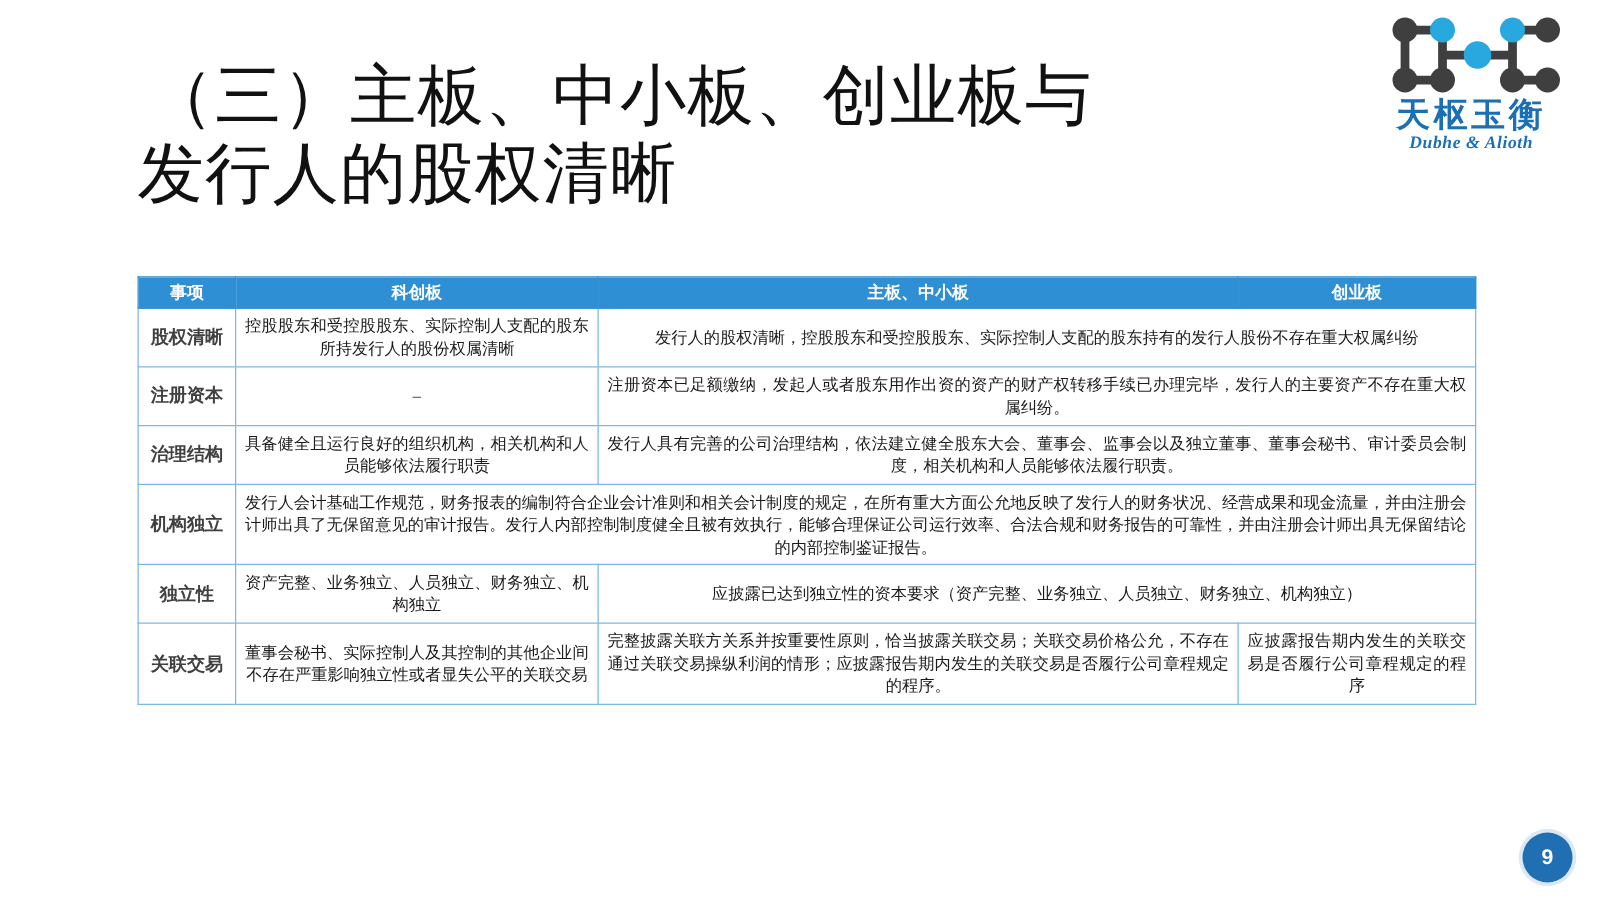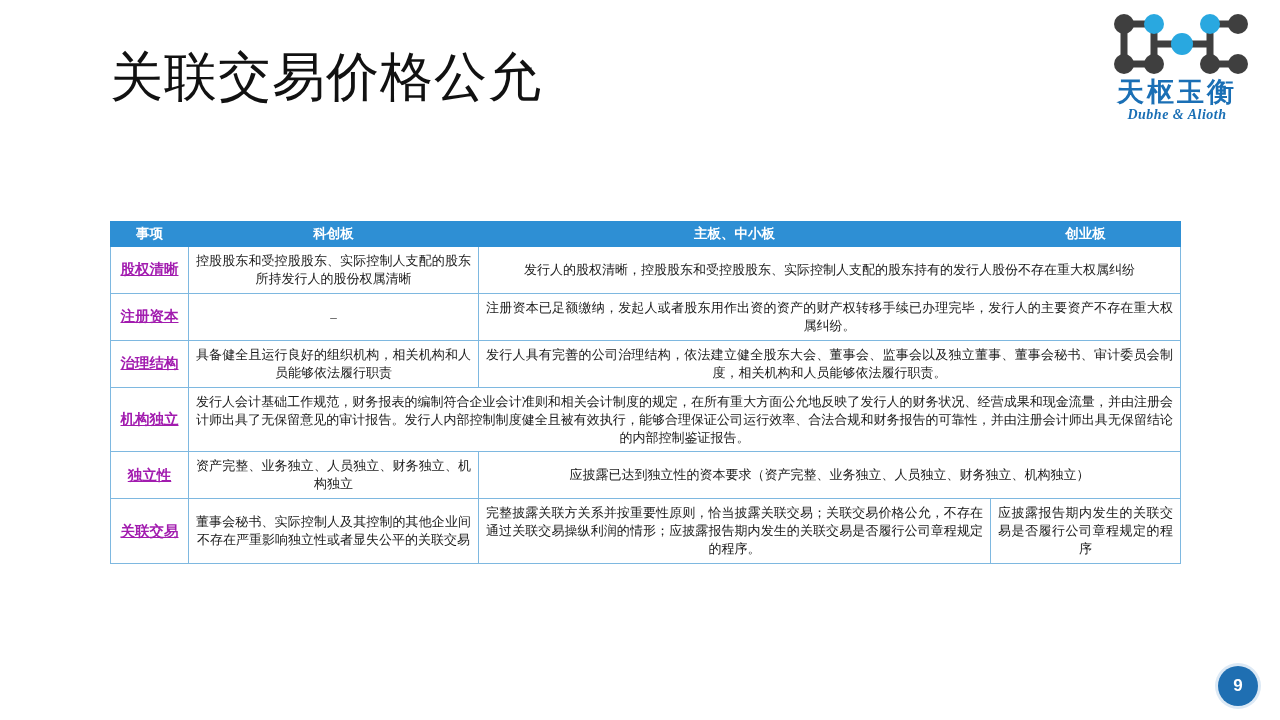--- a/index.html
+++ b/index.html
@@ -90,23 +90,22 @@
     font-weight: bold;
     text-align: center;
     height: 24px;
     padding: 0 4px;
     border-color: #2e8fd4;
   }
   td.rowhead {
     text-align: center;
     font-weight: bold;
     font-size: 14.5px;
-    color: #a21caf;
+    color: #404040;
     padding: 4px 2px;
-    text-decoration: underline;
   }
   td.cell {
     font-size: 13px;
     color: #1a1a1a;
     line-height: 1.38;
     padding: 5px 7px;
     text-align: center;
   }
   td.cell.just {
     text-align: justify;
@@ -169,21 +168,22 @@
       <circle cx="108" cy="56" r="10" fill="#3f3f3f"></circle>
       <circle cx="136" cy="16" r="10" fill="#3f3f3f"></circle>
       <circle cx="136" cy="56" r="10" fill="#3f3f3f"></circle>
     </svg>
   </div>
   <div class="logo-cn">天枢玉衡</div>
   <div class="logo-en">Dubhe &amp; Alioth</div>
 </div>
 
 <div class="title">
-  <div class="line2">关联交易价格公允</div>
+  <div class="line1">（三）主板、中小板、创业板与</div>
+  <div class="line2">发行人的股权清晰</div>
 </div>
 
 <div class="table-wrap">
   <table class="cmp">
     <colgroup>
       <col class="c0">
         <col class="c1">
         <col class="c2">
         <col class="c3">
     </colgroup>

